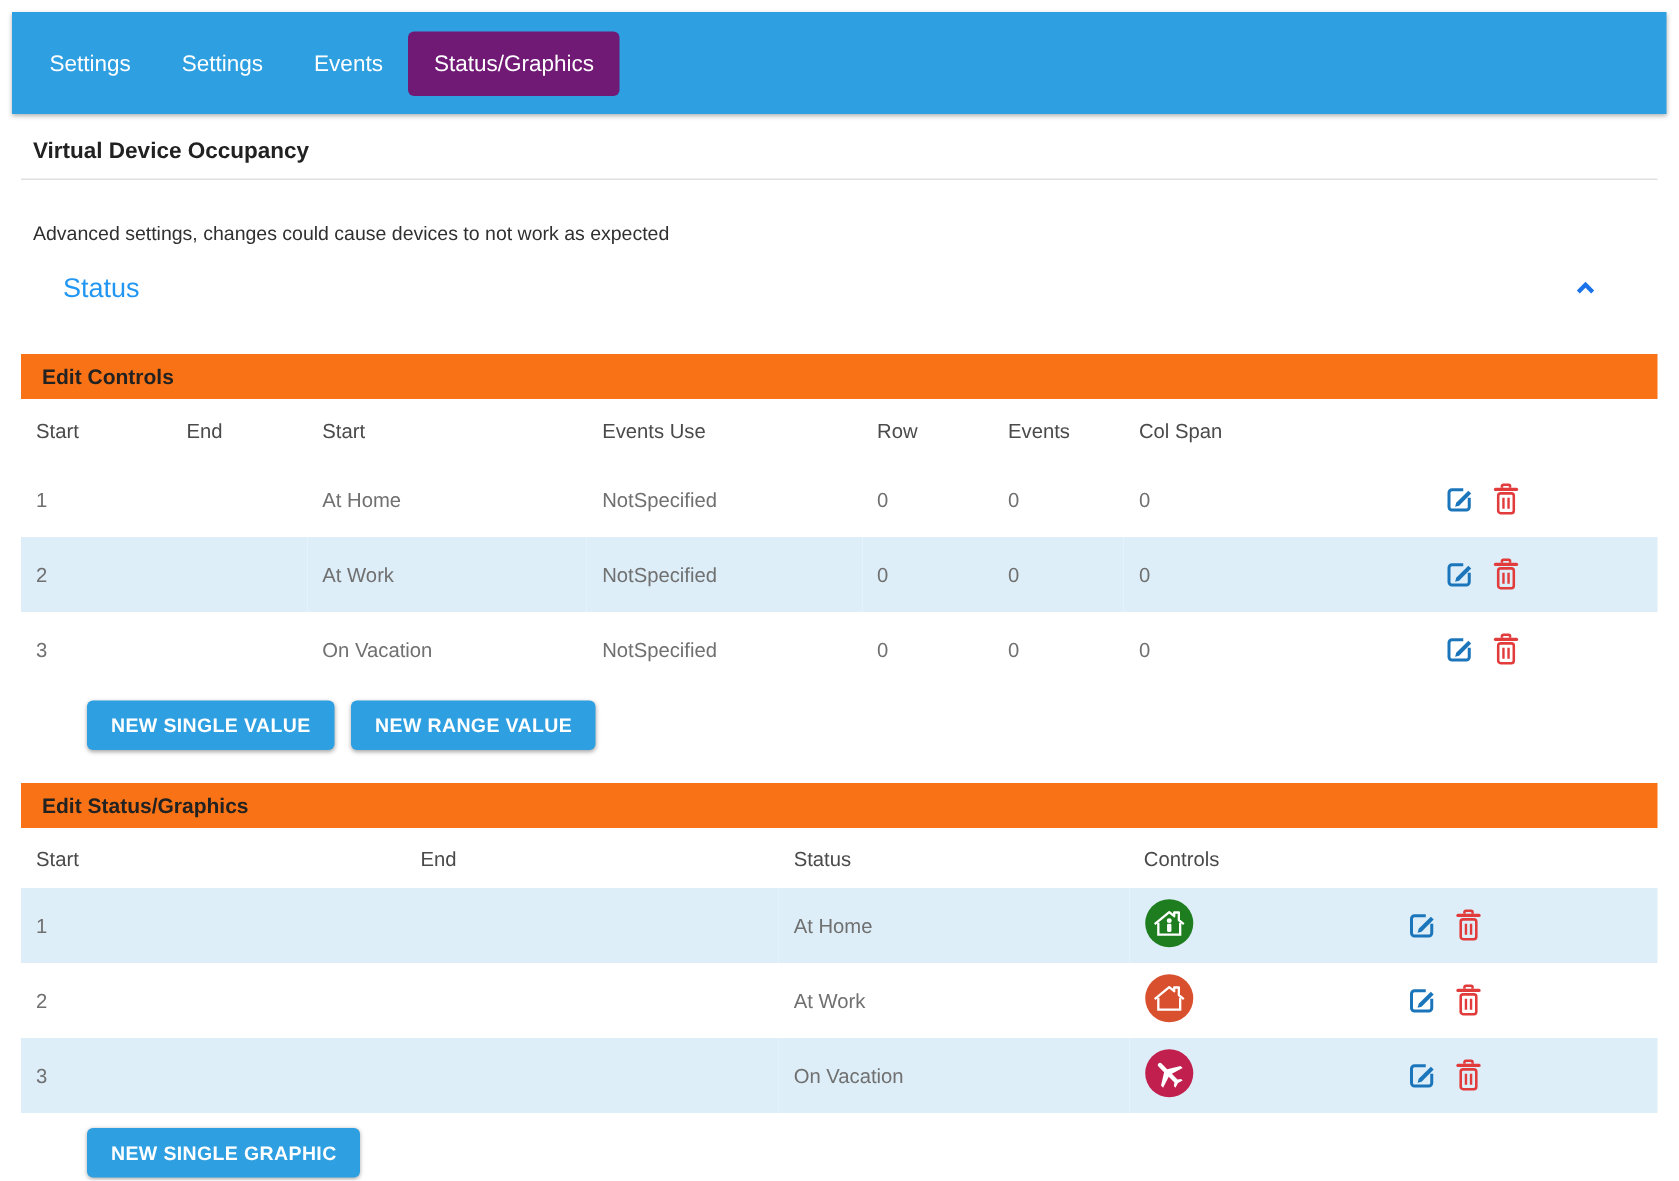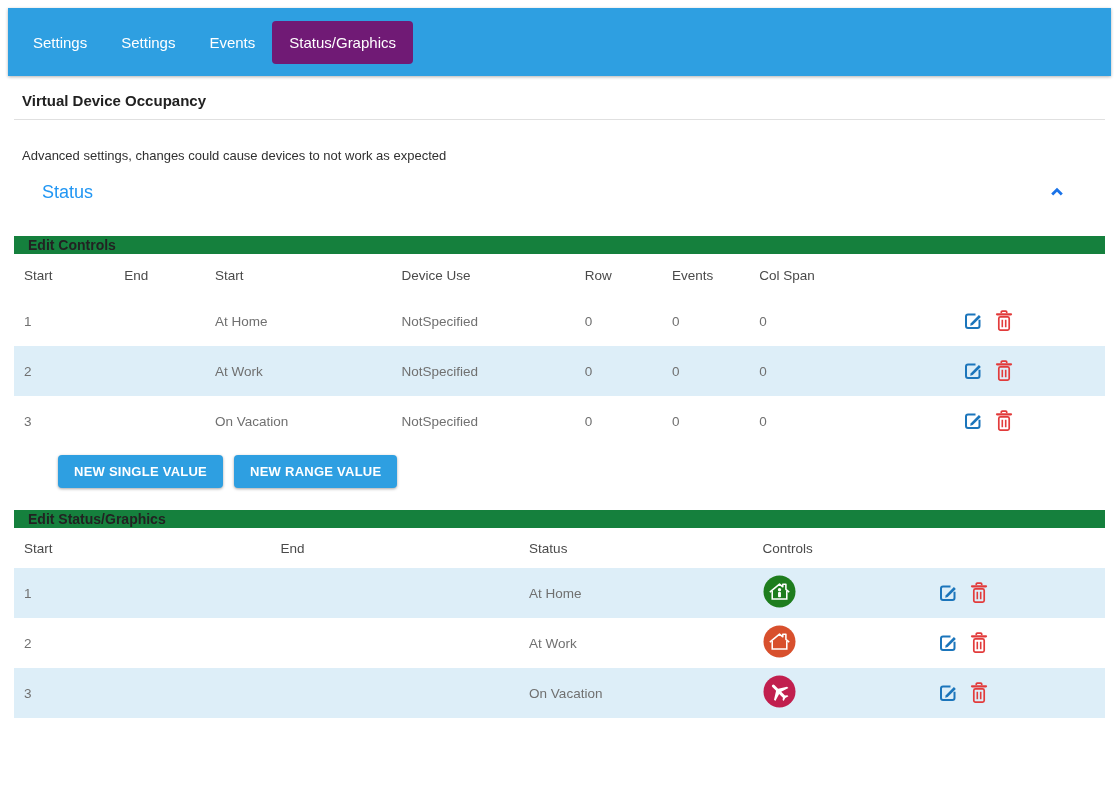--- a/index.html
+++ b/index.html
@@ -18,21 +18,21 @@
   .content { margin:0 14px; }
   .page-title { padding:16px 8px 10px 8px; font-size:15px; font-weight:bold;
                 color:#212121; border-bottom:1px solid #e0e0e0; }
   .warning { margin-top:28px; padding:0 8px; font-size:13px; color:#303030; }
   .status-row { margin-top:18px; padding:0 28px; display:flex;
                 justify-content:space-between; align-items:center; height:22px; }
   .status-link { font-size:18px; color:#2196F3; cursor:pointer; }
   .chevron-btn { cursor:pointer; display:flex; align-items:center; margin-right:12px; }
 
   
-  .section-bar { height:18px; background:#15803d; display:flex; align-items:center;
+  .section-bar { height:30px; background:#f97316; display:flex; align-items:center;
                  padding-left:14px; font-size:14px; font-weight:bold; color:#222222; }
   .bar-controls { margin-top:33px; }
   .bar-graphics { margin-top:22px; }
 
   
   table { width:100%; border-collapse:collapse; table-layout:fixed; }
   th { text-align:left; font-weight:400; font-size:13.5px; color:#4a4a4a;
        padding:0 0 0 10px; }
   td { font-size:13.5px; color:#707070; padding:0 0 0 10px; vertical-align:middle; }
   .controls-table thead tr { height:42px; }
@@ -92,21 +92,21 @@
       <col style="width:8.0%">
         <col style="width:8.0%">
         <col style="width:11.1%">
         <col style="width:21.5%">
     </colgroup>
     <thead>
       <tr>
         <th>Start</th>
         <th>End</th>
         <th>Start</th>
-        <th>Device Use</th>
+        <th>Events Use</th>
         <th>Row</th>
         <th>Events</th>
         <th>Col Span</th>
         <th></th>
       </tr>
     </thead>
     <tbody>
       <tr>
         <td>1</td>
         <td></td>
@@ -300,14 +300,15 @@
               <rect x="4.8" y="6.9" width="10.4" height="13.2" rx="1.6" fill="none" stroke="#E23B3B" stroke-width="1.7"></rect>
               <path d="M8.3 9.8 v7.4 M11.7 9.8 v7.4" stroke="#E23B3B" stroke-width="1.6"></path>
             </svg>
           </span>
         </td>
       </tr>
     </tbody>
   </table>
 
   <div class="btn-row second">
+    <button class="btn">NEW SINGLE GRAPHIC</button>
   </div>
 </div>
 
 </body></html>

